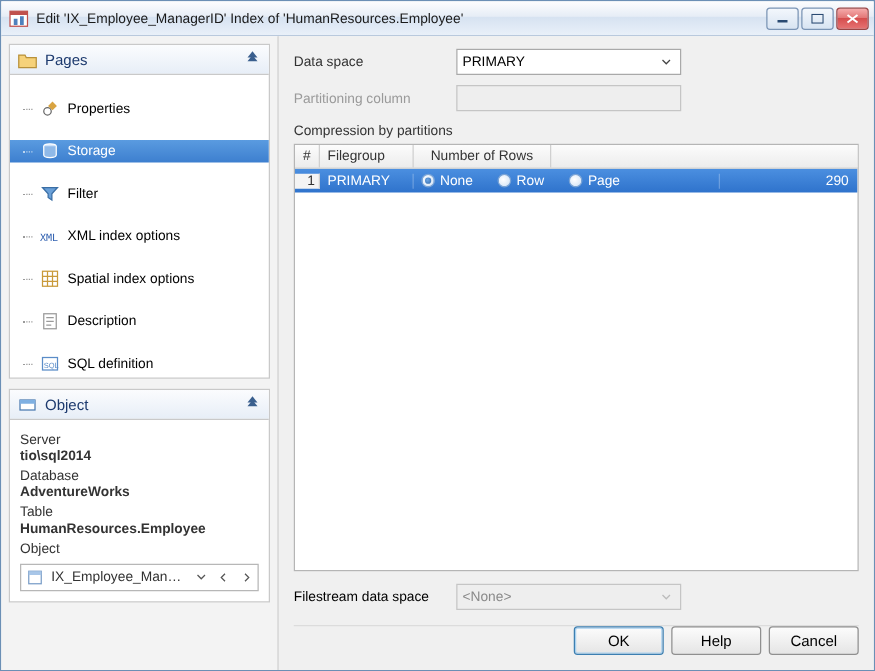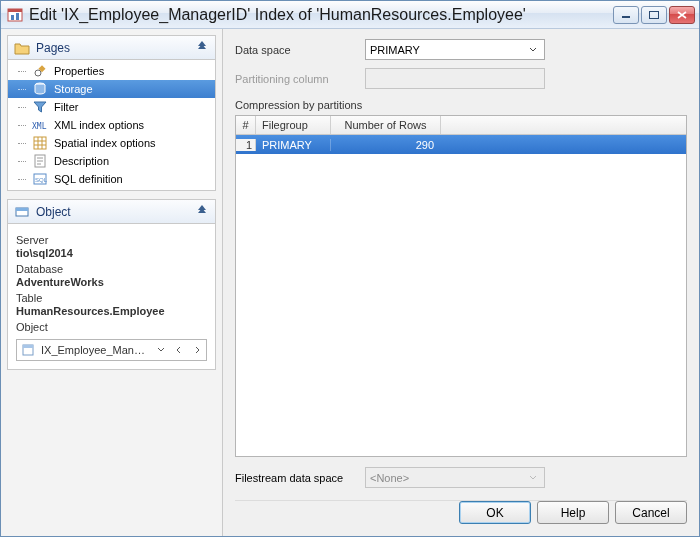--- a/index.html
+++ b/index.html
@@ -16,21 +16,21 @@
   
   .titlebar {
     height: 28px;
     background: linear-gradient(#fdfdfe, #e6edf6 45%, #d6e2f1 46%, #e9f0f9);
     border-bottom: 1px solid #b9c9dd;
     display: flex;
     align-items: center;
     padding: 0 4px 0 6px;
   }
   .titlebar .appicon { width: 16px; height: 16px; margin-right: 6px; }
-  .titlebar .title { flex: 1; color: #1a1a1a; font-size: 16px; }
+  .titlebar .title { flex: 1; color: #1a1a1a; font-size: 11px; }
   .winbtns { display: flex; gap: 2px; }
   .winbtn {
     width: 26px; height: 18px; border: 1px solid #7a94b5;
     border-radius: 3px; background: linear-gradient(#f3f7fc,#d8e4f2);
     display: flex; align-items: center; justify-content: center;
   }
   .winbtn.close { background: linear-gradient(#f5abab,#e37777 45%,#d54c4c 46%,#e67373); border-color:#9b4444;}
   .winbtn svg { display:block; }
 
   
@@ -66,21 +66,21 @@
     color: #1d3a6e;
   }
   .panel-header .hicon { width:16px; height:16px; margin-right:6px; }
   .panel-header .ptitle { flex:1; font-size: 12px; }
   .panel-header .chev { width:14px; height:14px; }
   .tree {
     padding: 2px 0;
   }
   .tree-row {
     display:flex; align-items:center; height:18px; padding: 0 6px 0 10px;
-    gap: 6px; cursor: default;
+    gap: 6px; cursor: default; margin-top: 16px;
   }
   .tree-row.selected {
     background: linear-gradient(#5a9be0,#3d7fcf);
     color: #fff;
   }
   .tree-row.selected .ticon rect, .tree-row.selected .ticon path { }
   .tree-row .dotline {
     width: 8px; border-top: 1px dotted #9a9a9a; height: 0;
   }
   .ticon { width:16px; height:16px; flex:0 0 16px; }
@@ -340,20 +340,34 @@
     <div class="table-wrap">
       <div class="thead">
         <div class="th th-num">#</div>
         <div class="th th-fg">Filegroup</div>
         <div class="th th-rows">Number of Rows</div>
       </div>
       <div class="tbody">
         <div class="trow selected">
           <div class="cell num">1</div>
           <div class="cell fg">PRIMARY</div>
+          <div class="cell comp">
+            <label class="radio checked">
+                <span class="dot"></span>
+                <span>None</span>
+              </label>
+            <label class="radio">
+                <span class="dot"></span>
+                <span>Row</span>
+              </label>
+            <label class="radio">
+                <span class="dot"></span>
+                <span>Page</span>
+              </label>
+          </div>
           <div class="cell rows">290</div>
         </div>
       </div>
     </div>
 
     <div class="fs-row">
       <div class="flabel disabled">Filestream data space</div>
       <div class="combo disabled">
         <span class="ctext" style="color:#8a8a8a">&lt;None&gt;</span>
         <span class="carrow">

